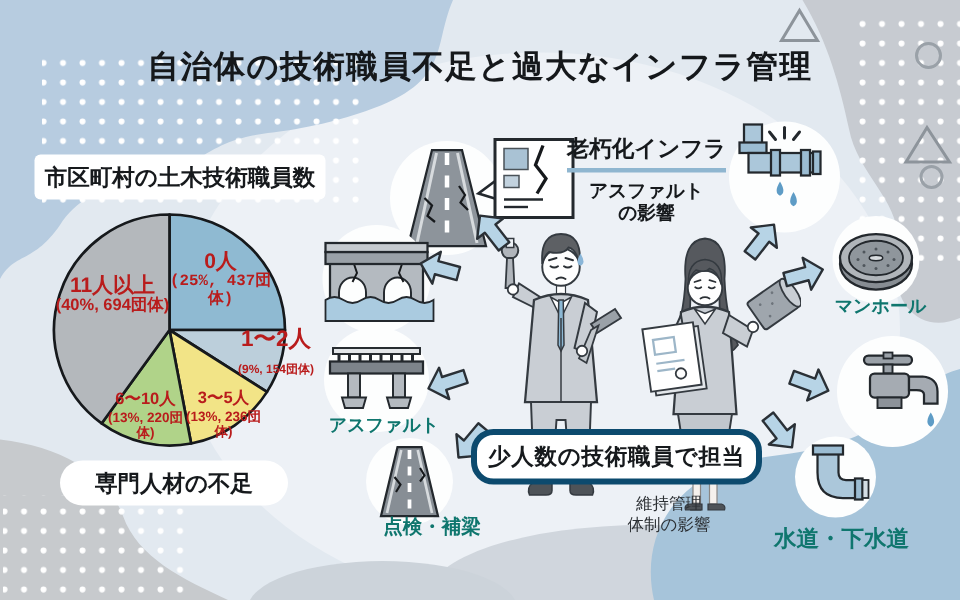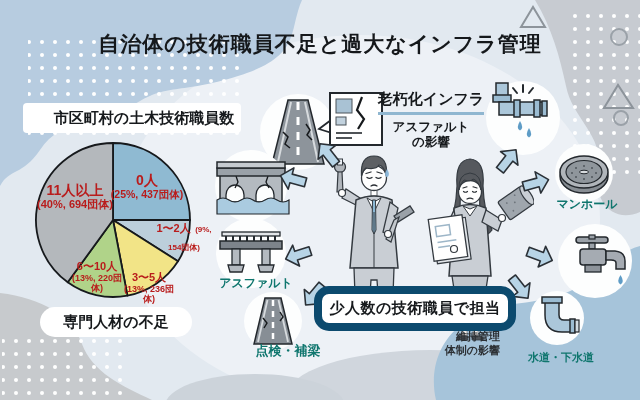--- a/index.html
+++ b/index.html
@@ -1,38 +1,38 @@
 <!DOCTYPE html>
 <html><head>
 <meta charset="utf-8">
 <style>
   html,body{margin:0;padding:0;}
   .canvas{position:relative;width:640px;height:400px;overflow:hidden;
     background:#e2e9f0;font-family:"Liberation Sans","DejaVu Sans",sans-serif;color:#16191c;}
   .abs{position:absolute;}
   .main-title{left:0;top:30px;width:640px;text-align:center;font-size:21px;font-weight:bold;letter-spacing:1px;color:#15181b;}
   .pill{background:#fff;border-radius:15px;display:flex;align-items:center;justify-content:center;font-weight:bold;}
-  .pie-title{left:23px;top:103px;width:194px;height:30px;font-size:15px;border-radius:4px;padding-left:24px;}
+  .pie-title{left:23px;top:103px;width:194px;height:30px;font-size:15px;border-radius:4px;}
   .pie-caption{left:40px;top:307px;width:152px;height:30px;font-size:15px;}
   .pie-wrap{left:33px;top:140px;width:160px;height:160px;}
   .pie-label{position:absolute;transform:translate(-50%,-50%);text-align:center;line-height:1.15;color:#b91c1c;}
   .pie-label .nm{display:block;font-weight:bold;}
   .pie-label .dt{display:block;font-weight:bold;}
   .pie-label.inline .nm,.pie-label.inline .dt{display:inline;}
-  .s0{left:114px;top:46px;width:74px;} .s0 .nm{font-size:14px;} .s0 .dt{font-size:10.5px;}
-  .s1{left:151px;top:96px;width:64px;} .s1 .nm{font-size:11px;} .s1 .dt{font-size:8px;}
-  .s2{left:116px;top:148px;width:58px;} .s2 .nm{font-size:11px;} .s2 .dt{font-size:9px;}
+  .s0{left:114px;top:46px;width:74px;} .s0 .nm{font-size:14px;} .s0 .dt{font-size:10.5px;font-family:Liberation Mono, monospace;}
+  .s1{left:151px;top:96px;width:64px;} .s1 .nm{font-size:15px;} .s1 .dt{font-size:8px;}
+  .s2{left:116px;top:136px;width:58px;} .s2 .nm{font-size:11px;} .s2 .dt{font-size:9px;}
   .s3{left:64px;top:137px;width:62px;} .s3 .nm{font-size:11px;} .s3 .dt{font-size:9px;}
   .s4{left:42px;top:56px;width:78px;} .s4 .nm{font-size:14px;} .s4 .dt{font-size:11px;}
   .aging{left:376px;top:90px;width:110px;text-align:center;}
   .aging .t{font-size:15px;font-weight:bold;}
   .aging .bar{height:2.5px;background:#8fb6d0;margin:3px 2px 5px 2px;}
   .aging .s{font-size:12.5px;font-weight:bold;line-height:1.25;}
-  .staff-bubble{left:314px;top:286px;width:186px;height:29px;border:8px solid #0c4a6e;font-size:15px;letter-spacing:0.5px;}
-  .maint-note{left:424px;top:330px;width:76px;text-align:right;font-size:11px;font-weight:bold;line-height:1.25;color:#2c3034;}
+  .staff-bubble{left:314px;top:286px;width:186px;height:29px;border:4px solid #0c4a6e;font-size:15px;letter-spacing:0.5px;}
+  .maint-note{left:408px;top:330px;width:76px;text-align:center;font-size:11px;font-weight:normal;line-height:1.25;color:#2c3034;}
   .icon-label{position:absolute;transform:translate(-50%,0);font-weight:bold;white-space:nowrap;color:#0f766e;}
   .arrow{position:absolute;width:22px;height:26px;overflow:visible;}
 </style>
 </head>
 <body>
 
 <div class="canvas">
 
   <svg class="abs" style="left:0;top:0" width="640" height="400" viewBox="0 0 640 400">
     <defs>
@@ -204,21 +204,21 @@
     <path d="M64.5,52 q4.5,7 0,9.5 q-4.5,-2.5 0,-9.5" fill="#5e9cc6"></path>
   </svg>
 
   <svg class="abs" style="left:528px;top:289px" width="58" height="58" viewBox="0 0 58 58">
     <circle cx="29" cy="29" r="27" fill="#fdfefe"></circle>
     <path d="M17,13 H31 V26 Q31,31 36,31 H44 V43 H34 Q17,43 17,26 Z" fill="#abc7da" stroke="#23282d" stroke-width="1.5"></path>
     <rect x="14" y="8" width="20" height="6" fill="#9bbcd2" stroke="#23282d" stroke-width="1.5"></rect>
     <rect x="42" y="30" width="5" height="14" fill="#9bbcd2" stroke="#23282d" stroke-width="1.5"></rect>
     <rect x="47" y="31" width="4" height="12" fill="#d3dde4" stroke="#23282d" stroke-width="1.2"></rect>
   </svg>
-  <div class="abs icon-label" style="left:561px;top:350px;font-size:11px;">水道・下水道</div>
+  <div class="abs icon-label" style="left:561px;top:350px;font-size:15px;">水道・下水道</div>
 
   <svg class="abs" style="left:330px;top:146px" width="204" height="200" viewBox="0 0 204 200">
     <g>
       <polygon points="28,60 12,52 16,43 30,52" fill="#c9ced4" stroke="#343a40" stroke-width="1.3"></polygon>
       <circle cx="10" cy="21" r="5.5" fill="#b0b5bb" stroke="#343a40" stroke-width="1.3"></circle>
       <rect x="7.5" y="13" width="5" height="6" fill="#edf1f6" stroke="#343a40" stroke-width="1"></rect>
       <polygon points="8,26 12,26 13,46 7,46" fill="#b0b5bb" stroke="#343a40" stroke-width="1.2"></polygon>
       <circle cx="12" cy="47" r="3.5" fill="#fefefe" stroke="#343a40" stroke-width="1.2"></circle>
       <rect x="41" y="44" width="6" height="6" fill="#fefefe" stroke="#343a40" stroke-width="0.8"></rect>
       <path d="M26,54 Q44,46 62,54 L68,122 L20,122 Z" fill="#c9ced4" stroke="#343a40" stroke-width="1.5"></path>

